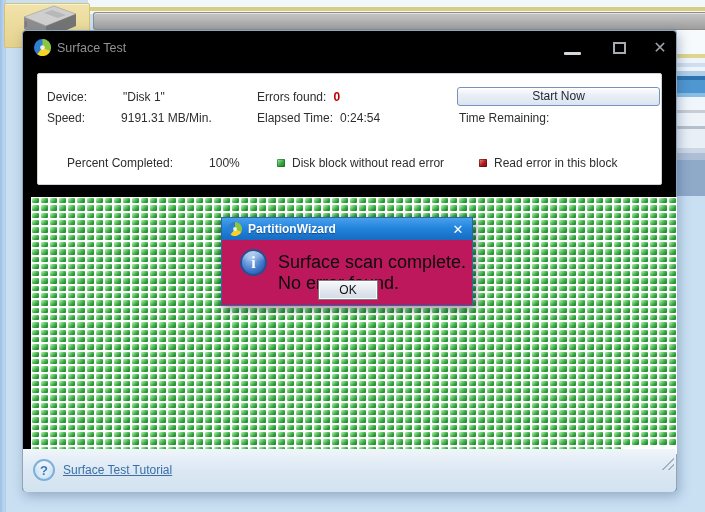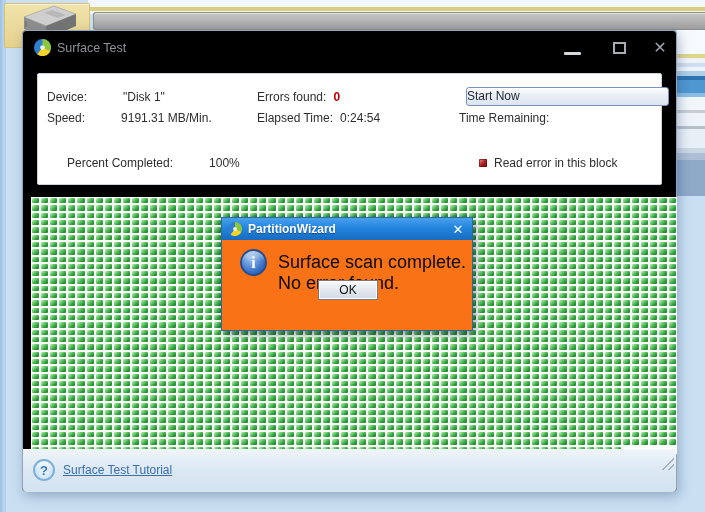--- a/index.html
+++ b/index.html
@@ -45,21 +45,21 @@
   
   .info-panel { position:absolute; left:14px; top:42px; width:625px; height:112px;
     background:#fff; border:1px solid #ccd3da; border-radius:2px; }
   .ip-item { position:absolute; display:flex; gap:7px; font-size:12px; color:#2e2e2e; white-space:nowrap; }
   .ip-r1 { top:16px; } .ip-r2 { top:37px; } .ip-r3 { top:82px;margin-left:20px; }
   .ip-c1 { left:9px;gap:36px; } .ip-c2 { left:219px; } .ip-c3 { left:421px; }
   .errors-val { color:#c00000; font-weight:bold; }
   .start-btn { position:absolute; left:419px; top:13px; width:203px; height:19px;
     background:linear-gradient(180deg,#fdfdfe,#e9eef5 45%,#dbe4ee);
     border:1px solid #7593bd; border-radius:3px; box-shadow:inset 0 1px 0 #ffffff;
-    font-size:12px; color:#1c2430; line-height:17px; cursor:pointer;margin-left:9px; }
+    font-size:12px; color:#1c2430; text-align:center; line-height:17px; cursor:pointer; }
   .legend { display:flex; align-items:center; gap:7px; }
   .swatch { width:8px; height:8px; border-radius:1px; }
   .swatch-ok { background:linear-gradient(135deg,#b9ecb0,#35a742 55%,#1b7a24);
     box-shadow:inset 0 0 0 1px rgba(20,90,25,.5); }
   .swatch-err { background:linear-gradient(135deg,#e8a0a0,#b21b1b 55%,#7a0e0e);
     box-shadow:inset 0 0 0 1px rgba(90,10,10,.6); }
 
   
   .block-grid { position:absolute; left:8px; top:166px; width:646px; height:257px;
     background:#fff; display:grid; grid-template-columns:repeat(71,7.1px);
@@ -77,22 +77,22 @@
     background:linear-gradient(rgba(255,255,255,.8),rgba(255,255,255,0) 55%),
       radial-gradient(circle at 50% 60%, #eaf3fa, #bcd9ee);
     color:#3a79b8; font-weight:bold; font-size:13px; text-align:center; line-height:19px; cursor:pointer; }
   .tutorial-link { position:absolute; left:40px; top:14px; font-size:12px;
     color:#3a6fa8; text-decoration:underline; cursor:pointer; }
   .grip { position:absolute; left:638px; top:426px; width:13px; height:13px;
     background:repeating-linear-gradient(135deg,#9fb0bf 0 1.6px,transparent 1.6px 4.6px);
     clip-path:polygon(100% 0,100% 100%,0 100%); cursor:nwse-resize; }
 
   
-  .modal { position:absolute; left:221px; top:217px; width:252px; height:114px;
-    border:1px solid #2a66a8; background:#f97316; box-shadow:2px 3px 9px rgba(0,0,30,.45); }
+  .modal { position:absolute; left:221px; top:217px; width:252px; height:89px;
+    border:1px solid #2a66a8; background:#be185d; box-shadow:2px 3px 9px rgba(0,0,30,.45); }
   .modal-titlebar { position:absolute; left:0; top:0; width:100%; height:22px;
     background:linear-gradient(180deg,#4aa0ec,#2285dd 45%,#176bc0);
     display:flex; align-items:center; padding:0 6px; gap:6px; }
   .modal-title { color:#fff; font-size:12px; font-weight:bold; flex:1;
     text-shadow:0 1px 1px rgba(0,0,60,.4); }
   .modal-close { color:#fff; font-size:13px; width:16px; text-align:center; cursor:pointer; }
   .info-icon { position:absolute; left:18px; top:31px; width:27px; height:27px; border-radius:50%;
     border:2px solid #274f8e;
     background:linear-gradient(rgba(255,255,255,.55),rgba(255,255,255,0) 45%),
       radial-gradient(circle at 38% 32%, #9cc4f0, #3a72c8 62%, #1d4f9e);
@@ -157,20 +157,24 @@
       </span>
       <span class="ip-item ip-r2 ip-c3">
         <span>Time Remaining:</span>
         <span></span>
       </span>
 
       <span class="ip-item ip-r3 ip-c1">
         <span>Percent Completed:</span>
         <span>100%</span>
       </span>
+      <span class="ip-item ip-r3 ip-c2 legend">
+        <span class="swatch swatch-ok"></span>
+        <span>Disk block without read error</span>
+      </span>
       <span class="ip-item ip-r3 ip-c3 legend">
         <span class="swatch swatch-err"></span>
         <span>Read error in this block</span>
       </span>
     </div>
 
     <div class="block-grid" id="blockGrid">
         <div class="cell"></div>
         <div class="cell"></div>
         <div class="cell"></div>

